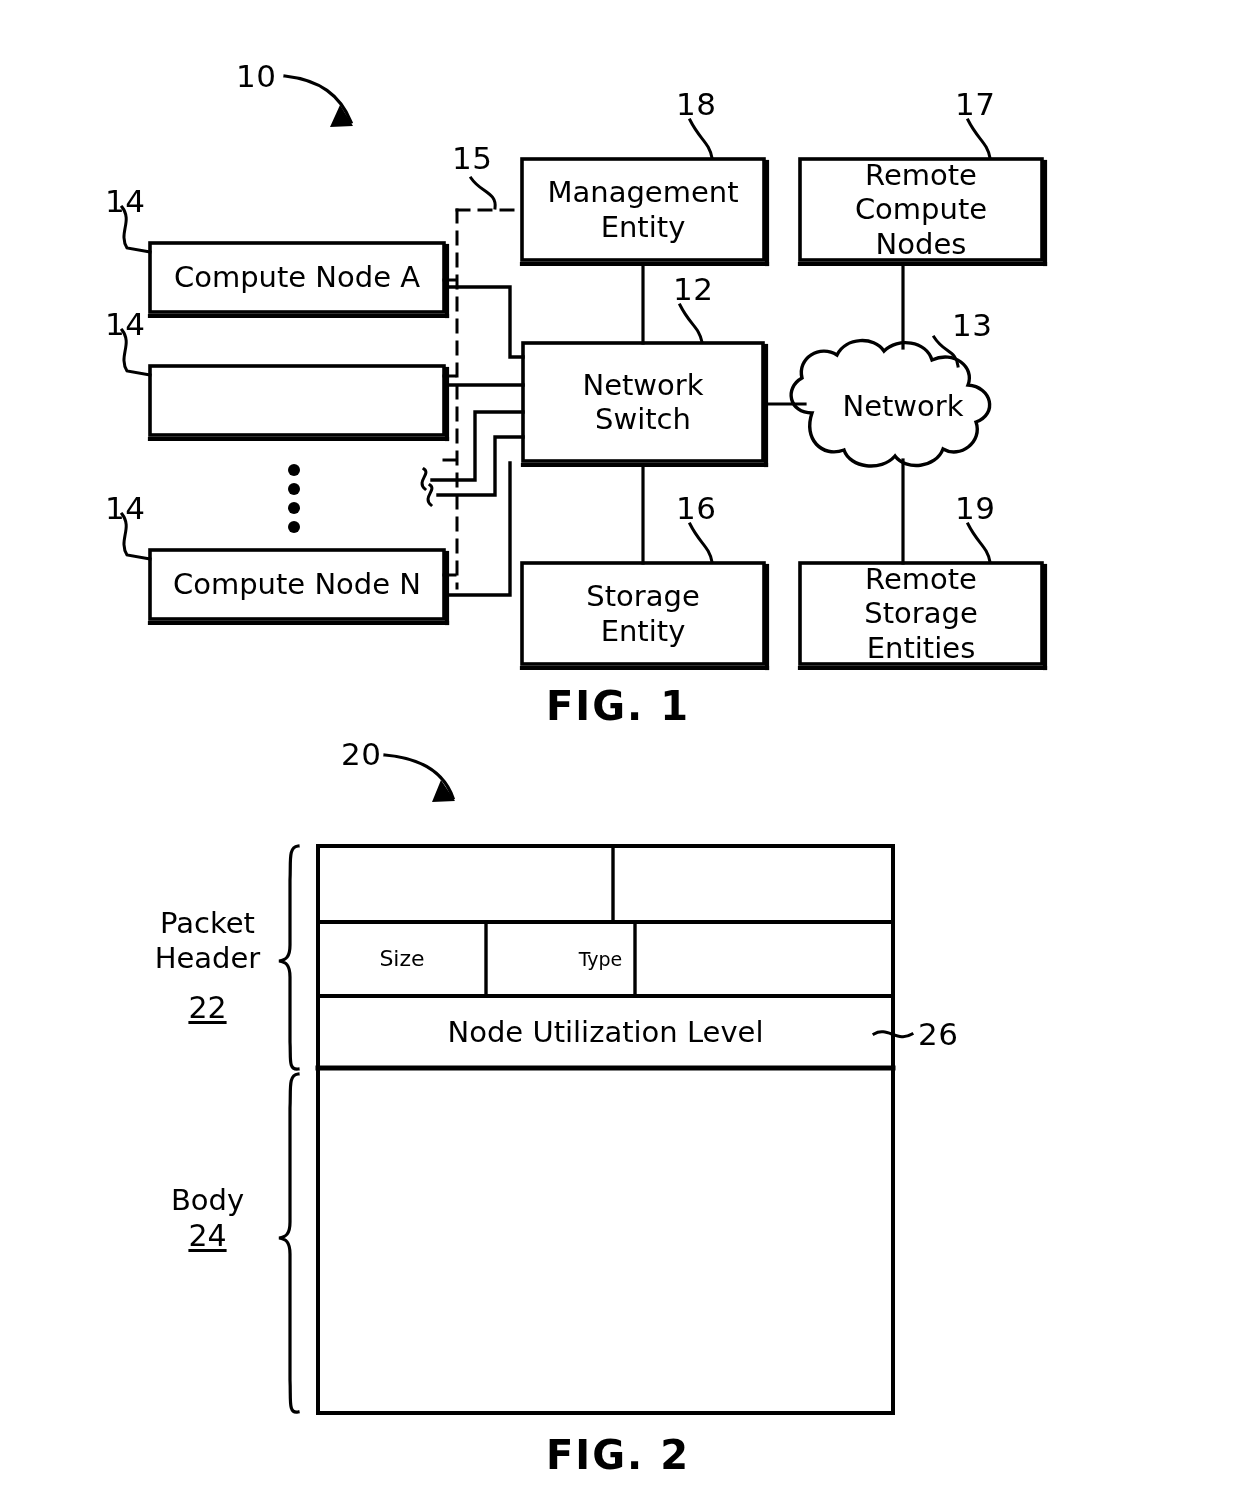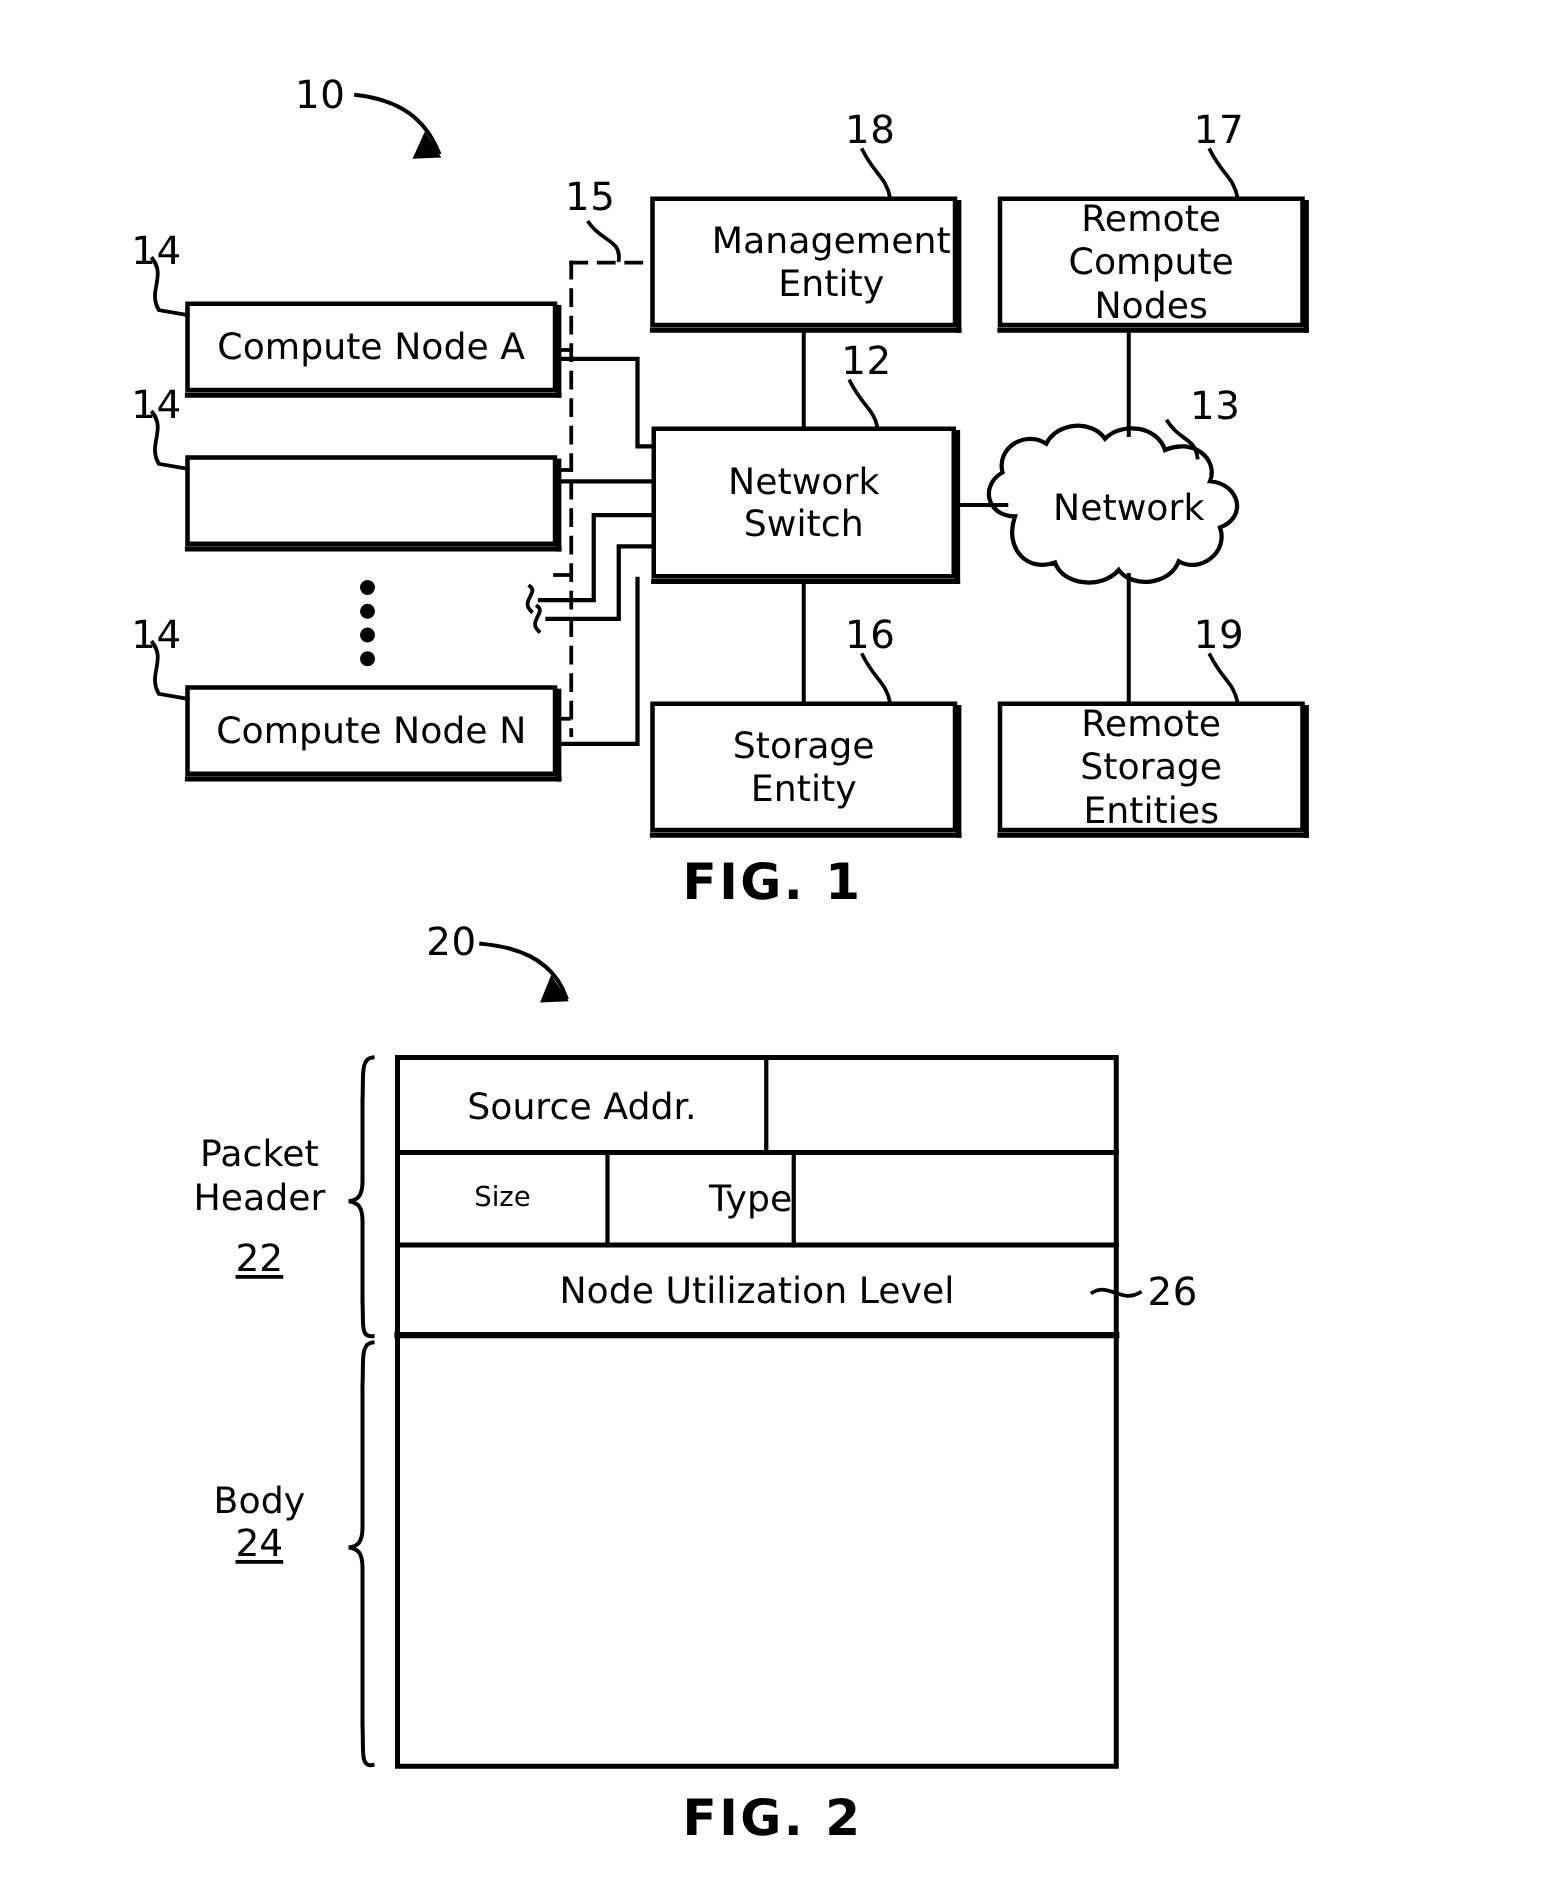--- a/index.html
+++ b/index.html
@@ -160,21 +160,21 @@
   <div class="refnum" style="left:676px;top:86px;">18</div>
   <div class="refnum" style="left:955px;top:86px;">17</div>
   <div class="refnum" style="left:673px;top:271px;">12</div>
   <div class="refnum" style="left:952px;top:307px;">13</div>
   <div class="refnum" style="left:676px;top:490px;">16</div>
   <div class="refnum" style="left:955px;top:490px;">19</div>
 
   <div class="boxtext" style="left:150px;top:243px;width:294px;height:69px;font-size:29px;">Compute Node A</div>
   <div class="boxtext" style="left:150px;top:550px;width:294px;height:69px;font-size:29px;">Compute Node N</div>
 
-  <div class="boxtext" style="left:544px;top:159px;width:242px;height:101px;font-size:29px;">Management
+  <div class="boxtext" style="left:522px;top:159px;width:242px;height:101px;font-size:29px;">Management
 Entity</div>
   <div class="boxtext" style="left:800px;top:159px;width:242px;height:101px;font-size:29px;">Remote
 Compute
 Nodes</div>
   <div class="boxtext" style="left:523px;top:343px;width:240px;height:118px;font-size:29px;">Network
 Switch</div>
   <div class="boxtext" style="left:522px;top:563px;width:242px;height:101px;font-size:29px;">Storage
 Entity</div>
   <div class="boxtext" style="left:800px;top:563px;width:242px;height:101px;font-size:29px;">Remote
 Storage
@@ -193,24 +193,23 @@
     <span class="u">22</span>
   </div>
 
   <div class="brklabel" style="left:140px;top:1183px;width:135px;font-size:29px;">
     <span>Body</span>
   </div>
   <div class="brklabel" style="left:140px;top:1218px;width:135px;font-size:30px;">
     <span class="u">24</span>
   </div>
 
-  <div class="boxtext" style="left:318px;top:848px;width:295px;height:74px;font-size:29px;">Source Addr.</div>
 
   <div class="boxtext" style="left:318px;top:922px;width:168px;height:74px;font-size:22px;">Size</div>
-  <div class="boxtext" style="left:486px;top:922px;width:149px;height:74px;font-size:29px;padding-left:40px;">Type</div>
+  <div class="boxtext" style="left:486px;top:922px;width:149px;height:74px;font-size:19px;padding-left:40px;">Type</div>
 
   <div class="boxtext" style="left:318px;top:996px;width:575px;height:72px;font-size:29px;">Node Utilization Level</div>
 
   <div class="refnum" style="left:918px;top:1016px;">26</div>
 
   <div style="position:absolute;left:318px;top:1068px;width:575px;height:345px;"></div>
 
   <div class="figcap" style="left:546px;top:1432px;">FIG. 2</div>
 
 </div>

